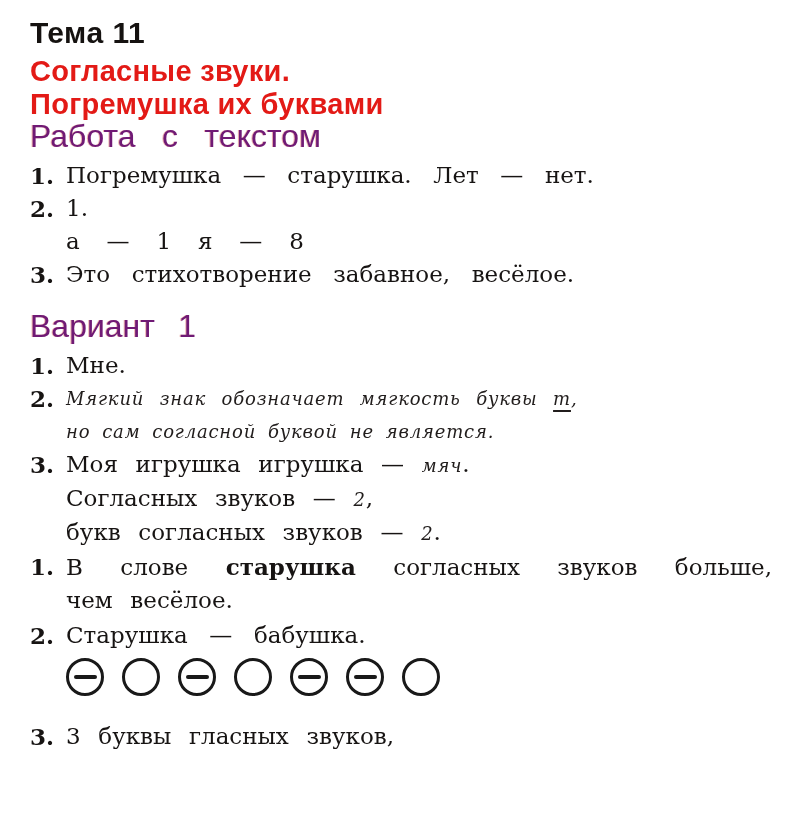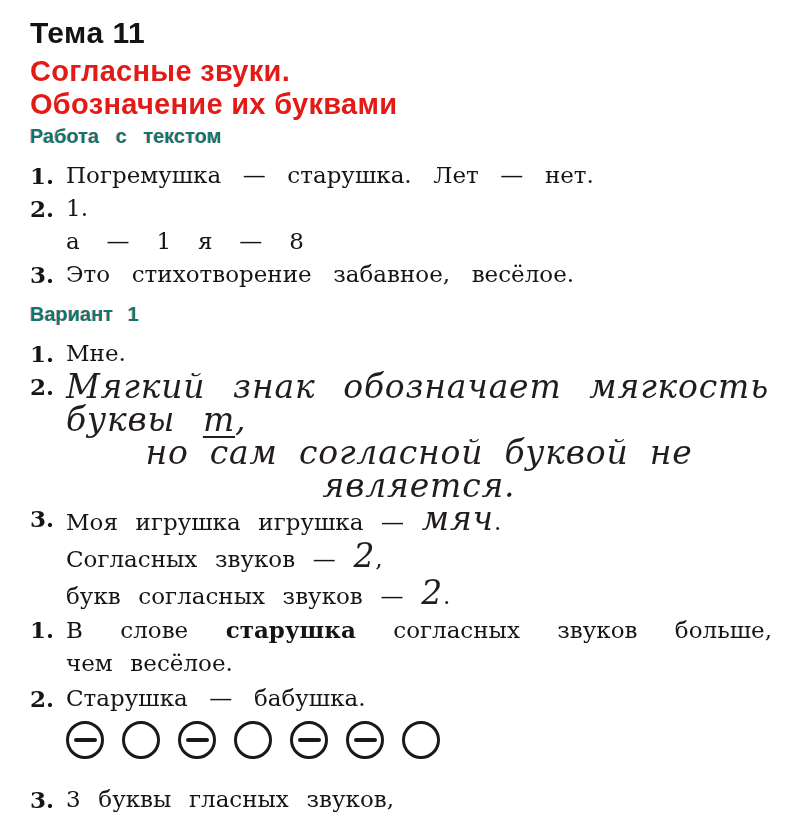--- a/index.html
+++ b/index.html
@@ -21,45 +21,45 @@
     margin-bottom:5px;
   }
   .title {
     font-family:"Liberation Sans", sans-serif;
     font-weight:bold; font-size:29px; line-height:33px;
     color:var(--accent, #e31a16);
     letter-spacing:0.3px;
   }
   .section-heading {
     font-family:"Liberation Sans", sans-serif;
-    font-weight:bold; font-size:20px; line-height:30px;
-    color:#0f766e; word-spacing:0.55em;
+    font-weight:normal; font-size:32px; line-height:30px;
+    color:#701a75; word-spacing:0.55em;
     margin-bottom:8px;
     text-shadow:-1px 0 0 rgba(205,45,35,0.35);
   }
-  .section-heading.gap-top { margin-top:8px; }
+  .section-heading.gap-top { margin-top:20px; }
   
   .item { display:flex; align-items:flex-start; }
   .num {
     flex:0 0 36px; width:36px;
     font-weight:bold; font-size:23px; line-height:33px;
   }
   .content { flex:1; font-size:23px; line-height:33px; }
   .line { line-height:33px; }
   .ws-xl { word-spacing:0.85em; }
   .ws-lg { word-spacing:0.62em; }
   .ws-md { word-spacing:0.45em; }
-  .ws-sm { word-spacing:0.3em;text-align:center; }
+  .ws-sm { word-spacing:0.3em; }
   .just  { text-align:justify; text-align-last:justify; }
   .bold  { font-weight:bold; }
   
   .hw {
     font-family:"DejaVu Serif", serif;
     font-style:italic;
-    font-size:33px; line-height:33px;
+    font-size:18px; line-height:33px;
     letter-spacing:0.8px;
     color:#211d1c;
   }
   .hw-block { word-spacing:0.5em; }
   .hw-underline {
     text-decoration:underline;
     text-decoration-thickness:2px;
     text-underline-offset:5px;
   }
   
@@ -78,21 +78,21 @@
   .v-gap-sm { margin-top:2px; }
 </style>
 </head>
 <body>
 
 <div class="page" style="--accent: #e31a16;">
 
   <div class="topic">Тема 11</div>
   <div class="title">
     <div>Согласные звуки.</div>
-    <div>Обозначение их буквами</div>
+    <div>Погремушка их буквами</div>
   </div>
 
   <div class="section-heading">Работа с текстом</div>
 
   <div class="item">
     <div class="num">1.</div>
     <div class="content ws-lg">Погремушка — старушка. Лет — нет.</div>
   </div>
 
   <div class="item">

